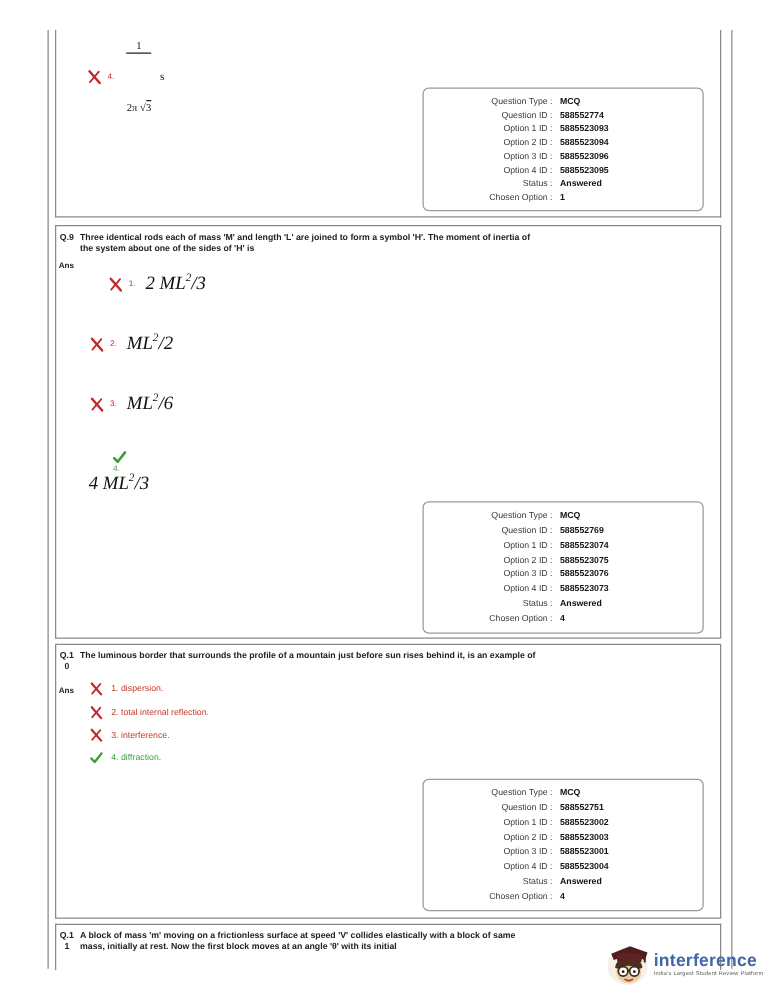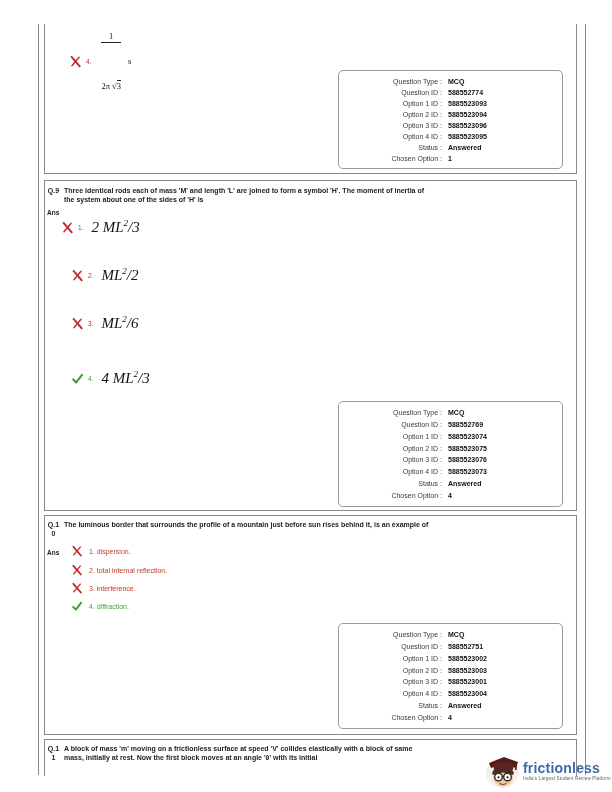--- a/index.html
+++ b/index.html
@@ -119,42 +119,42 @@
     </div>
   </section>
 
   <section class="block" id="block2">
     <div class="q-head">
       <span class="q-num">Q.9</span>
       <span class="q-text">Three identical rods each of mass 'M' and length 'L' are joined to form a symbol 'H'. The moment of inertia of the system about one of the sides of 'H' is</span>
     </div>
     <span class="ans" style="top:28px;">Ans</span>
 
-    <div class="opt-row" style="left:16px;top:38px;align-items:center;">
+    <div class="opt-row" style="left:41px;top:38px;align-items:center;">
       <svg class="mark" viewBox="0 0 20 20">
           <use href="#xmark"></use>
         </svg>
       <span class="opt-num wrong">1.</span>
       <span class="formula"><span>2 ML</span><sup>2</sup><span>/3</span></span>
     </div>
     <div class="opt-row" style="left:26px;top:86px;">
       <svg class="mark" viewBox="0 0 20 20">
           <use href="#xmark"></use>
         </svg>
       <span class="opt-num wrong">2.</span>
       <span class="formula"><span>ML</span><sup>2</sup><span>/2</span></span>
     </div>
     <div class="opt-row" style="left:26px;top:134px;text-align:center;">
       <svg class="mark" viewBox="0 0 20 20">
           <use href="#xmark"></use>
         </svg>
       <span class="opt-num wrong">3.</span>
       <span class="formula"><span>ML</span><sup>2</sup><span>/6</span></span>
     </div>
-    <div class="opt-row" style="left:26px;top:189px;">
+    <div class="opt-row" style="left:26px;top:178px;flex-direction:column;">
       <svg class="mark" viewBox="0 0 20 20">
           <use href="#checkmark"></use>
         </svg>
       <span class="opt-num correct">4.</span>
       <span class="formula"><span>4 ML</span><sup>2</sup><span>/3</span></span>
     </div>
 
     <div class="info-box" style="left:293px;top:220px;height:106px;">
       <div class="irow">
           <span class="ilabel">Question Type :</span>
@@ -275,17 +275,17 @@
       <path d="M7 10 Q17 6 28 10 L27 16 Q17 12 8 16 Z" fill="#5d2222"></path>
       <rect x="29" y="9" width="1.6" height="7" fill="#521c1c"></rect>
       <circle cx="12.5" cy="23" r="3.8" fill="#ffffff" stroke="#3a2a20" stroke-width="1.4"></circle>
       <circle cx="21.5" cy="23" r="3.8" fill="#ffffff" stroke="#3a2a20" stroke-width="1.4"></circle>
       <line x1="16.3" y1="22.5" x2="17.7" y2="22.5" stroke="#3a2a20" stroke-width="1.4"></line>
       <circle cx="12.5" cy="23.3" r="1.1" fill="#2a1c12"></circle>
       <circle cx="21.5" cy="23.3" r="1.1" fill="#2a1c12"></circle>
       <path d="M14 29.5 Q17 31.5 20 29.5" stroke="#8a4a2a" stroke-width="1.2" fill="none" stroke-linecap="round"></path>
     </svg>
     <div class="logo-text-wrap">
-      <div class="logo-text">frictionless</div>
+      <div class="logo-text">interference</div>
       <div class="logo-tagline">India's Largest Student Review Platform</div>
     </div>
   </div>
 </div>
 
 </body></html>

